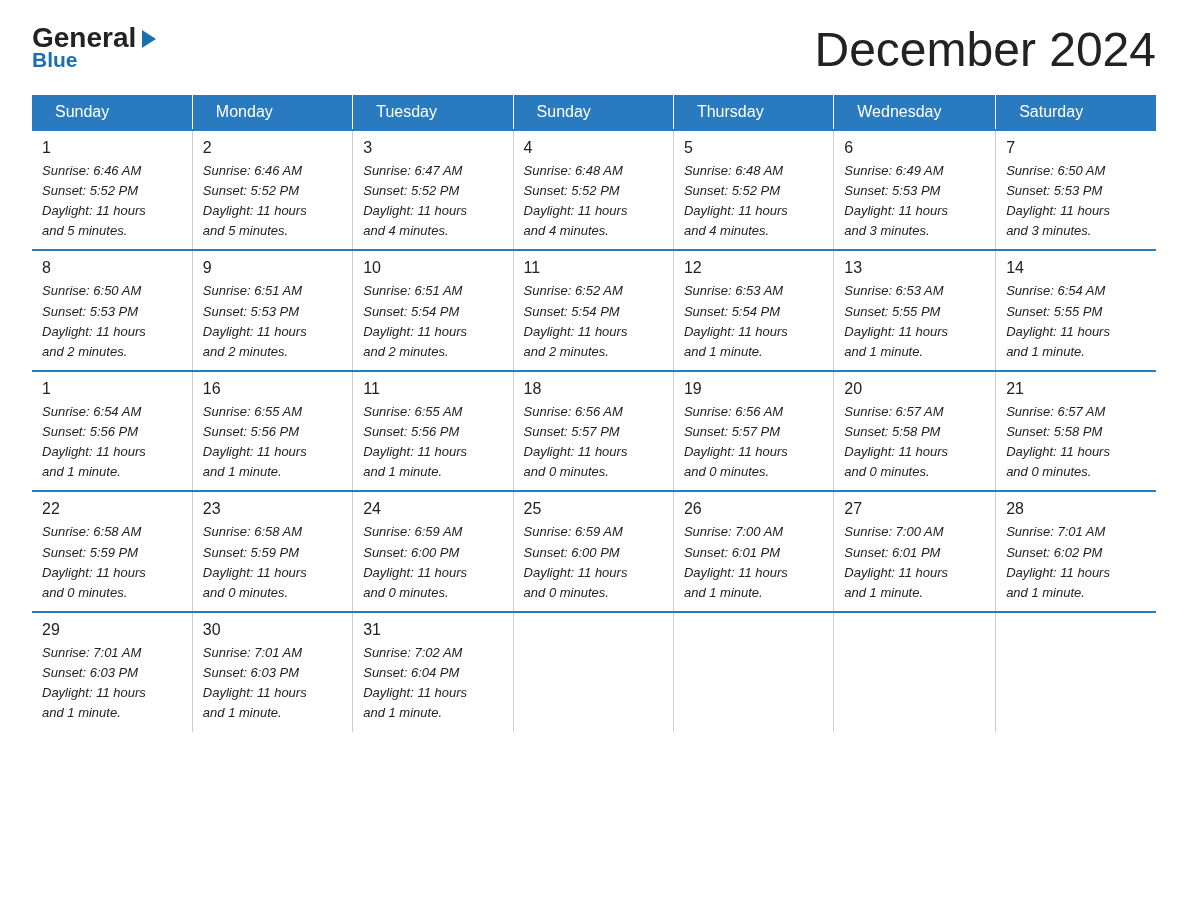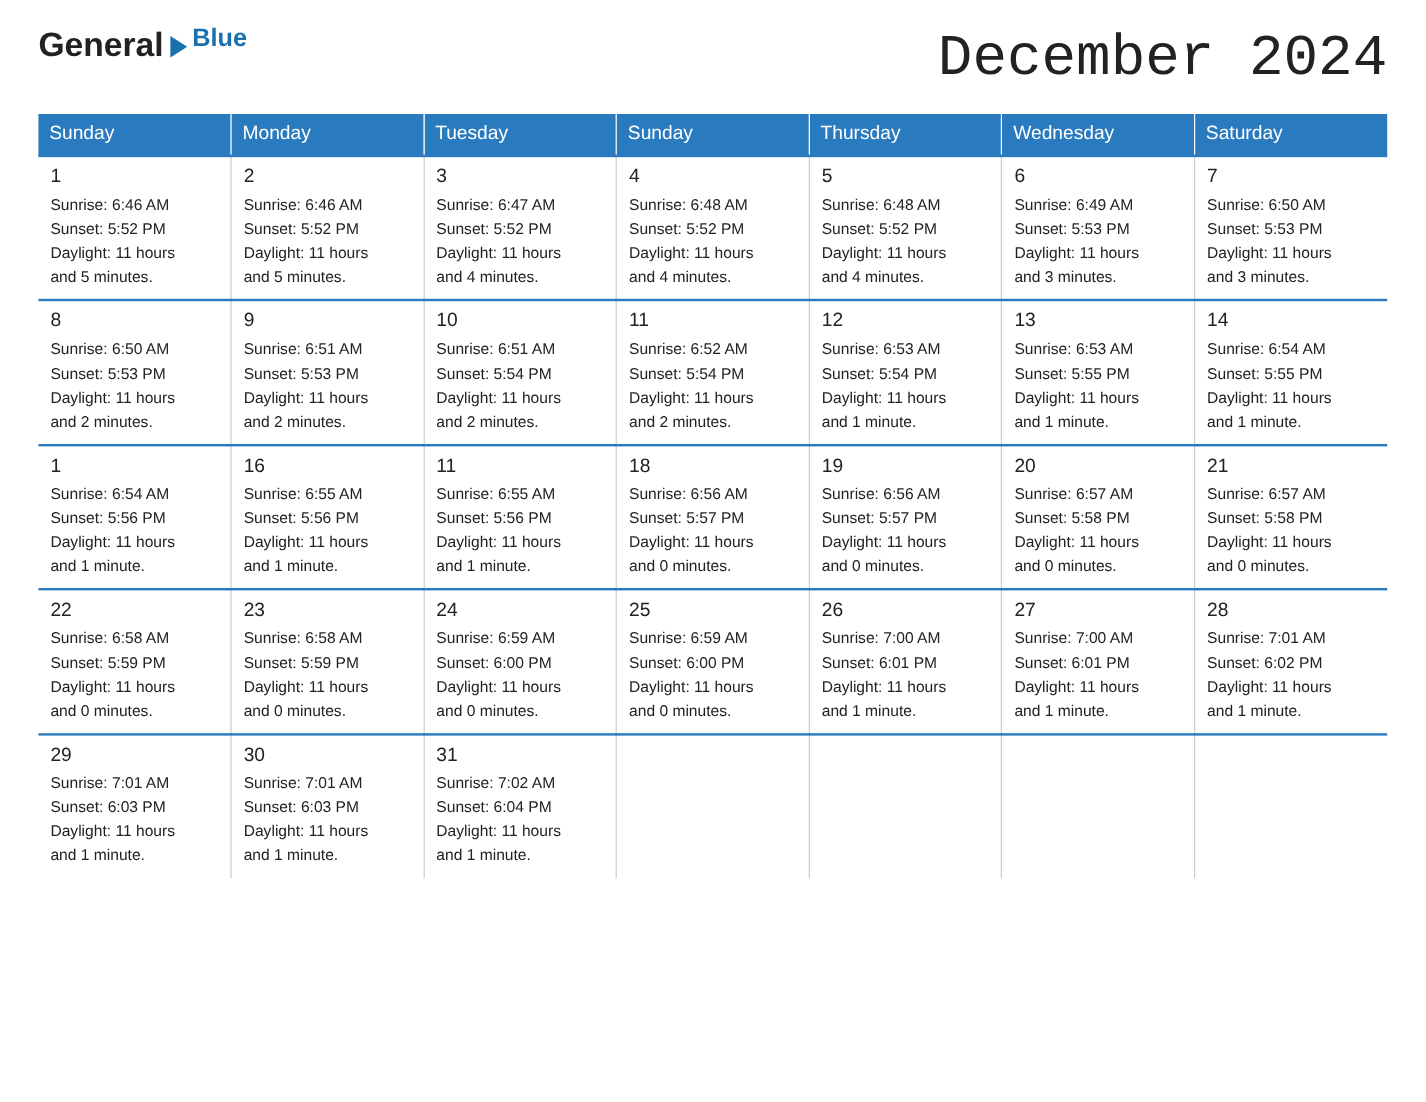--- a/index.html
+++ b/index.html
@@ -12,58 +12,57 @@
       min-height: 918px;
     }
     .header {
       display: flex;
       justify-content: space-between;
       align-items: flex-start;
       margin-bottom: 18px;
     }
     .logo {
       display: flex;
-      flex-direction: row;
+      flex-direction: column;
       align-items: flex-start;
     }
     .logo-general {
       font-size: 28px;
       font-weight: bold;
       color: #222;
       line-height: 1;
     }
     .logo-blue-text {
       color: #1a6faf;
       font-size: 21px;
       font-weight: bold;
       margin-top: -4px;
     }
     .title-block {
-      font-family: Liberation Mono, monospace;
     }
     .title-block h1 {
       font-size: 48px;
       font-weight: normal;
       color: #222;
       line-height: 1.1;
     }
     .title-block h2 {
       font-size: 22px;
       font-weight: normal;
       color: #444;
     }
     table {
       width: 100%;
       border-collapse: collapse;
     }
     thead tr th {
       background: #2a7abf;
       color: #fff;
       text-align: left;
-      padding: 8px 9px;
+      padding: 8px 23px;
       font-size: 16px;
       font-weight: normal;
       border-right: 1px solid #fff;
     }
     thead tr th:last-child {
       border-right: none;
     }
     tbody tr {
       border-top: 2px solid #2a7abf;
     }
@@ -82,20 +81,21 @@
     .day-number {
       font-size: 16px;
       font-weight: normal;
       display: block;
       margin-bottom: 4px;
     }
     .day-info {
       font-size: 13px;
       line-height: 1.55;
       color: #222;
+      font-style: italic;
     }
   </style>
 </head>
 <body>
 
 <div class="header">
   <div class="logo">
     <div style="display:flex; align-items:center;">
       <span class="logo-general">General</span>
       <svg width="22" height="22" viewBox="0 0 22 22" style="margin-left:2px;margin-top:2px;">

